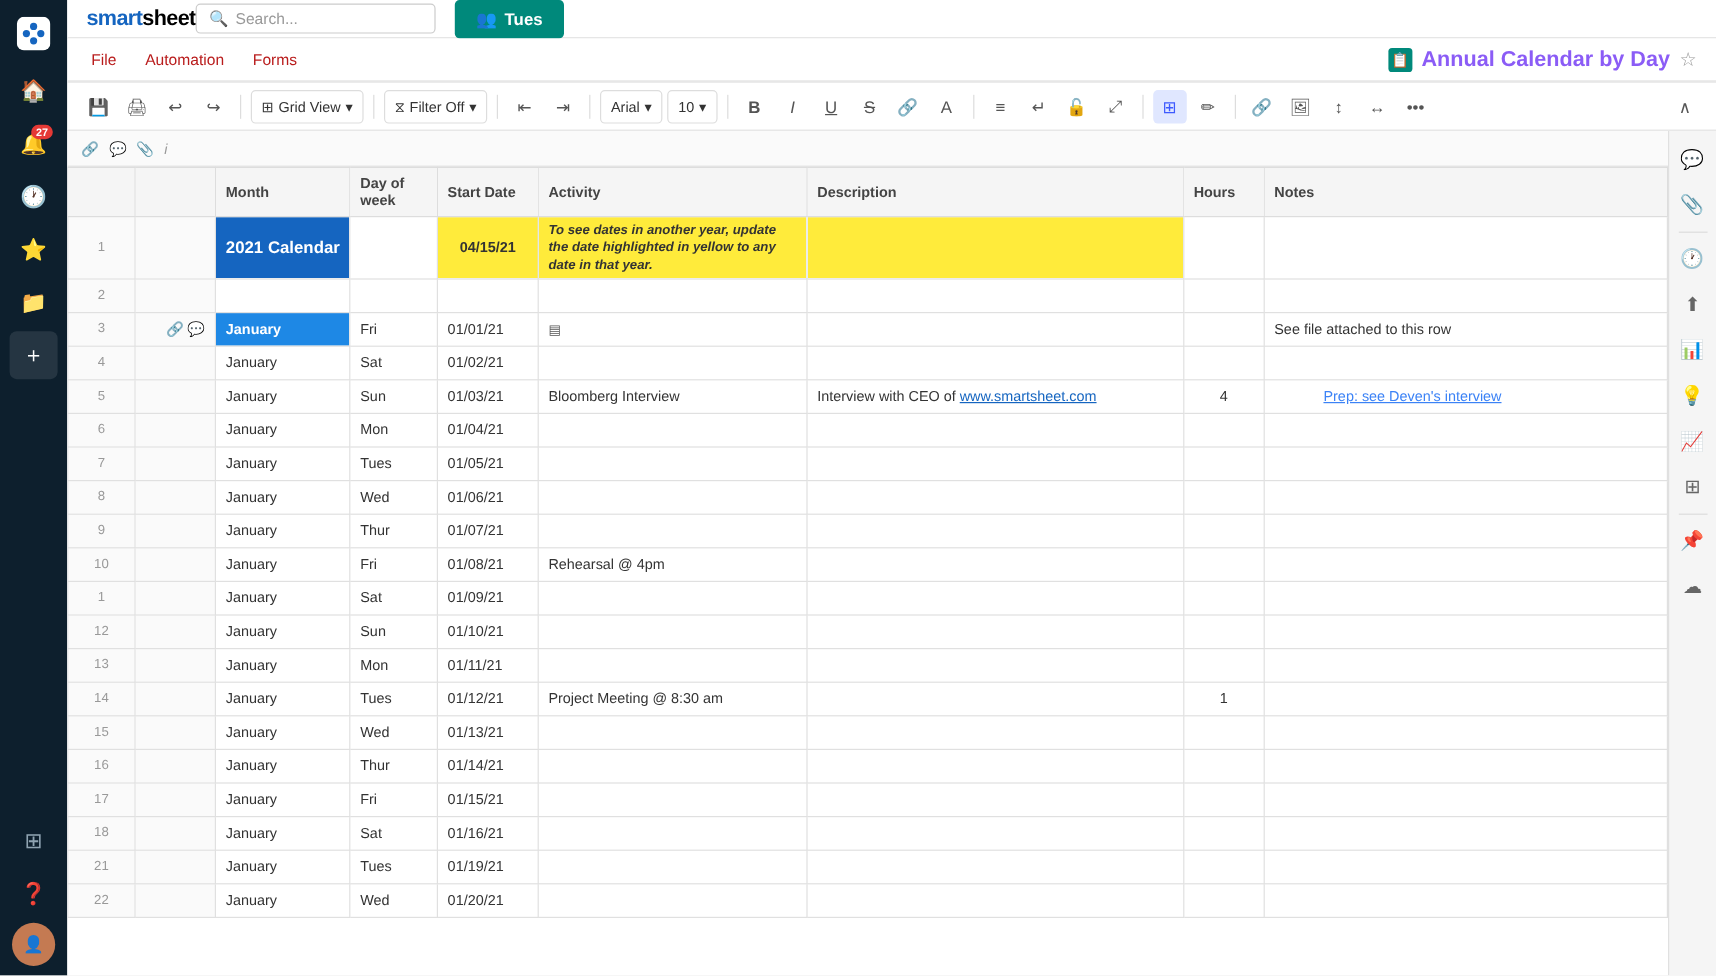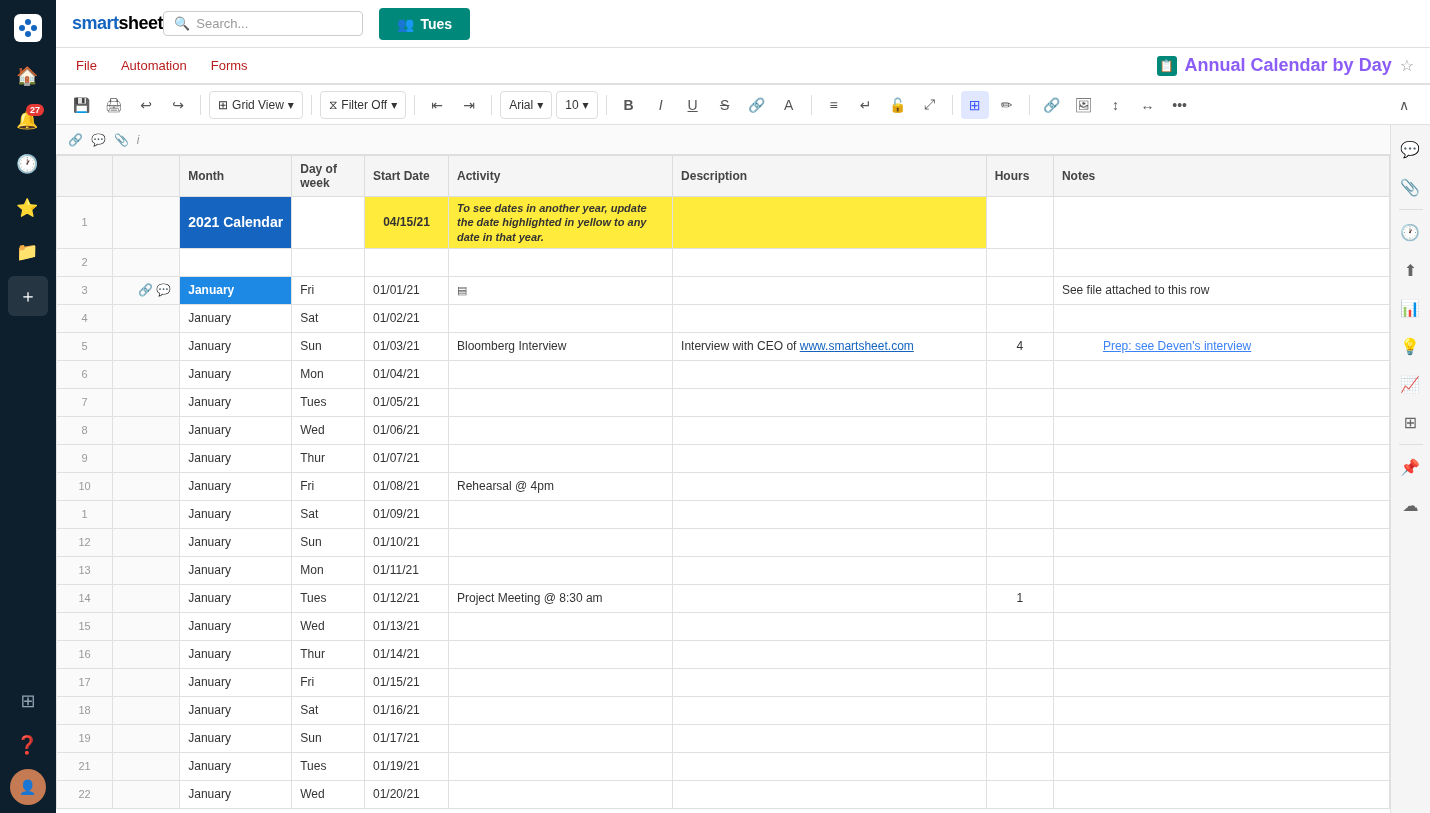--- a/index.html
+++ b/index.html
@@ -59,21 +59,21 @@
       flex: 1;
       display: flex;
       flex-direction: column;
       height: 813px;
       overflow: hidden;
     }
 
     
     #top-header {
       background: #fff;
-      height: 48px;
+      height: 32px;
       display: flex;
       align-items: center;
       padding: 0 16px;
       border-bottom: 1px solid #e0e0e0;
       flex-shrink: 0;
     }
     #search-box {
       display: flex; align-items: center;
       border: 1px solid #ccc; border-radius: 4px;
       padding: 4px 10px; gap: 6px;
@@ -685,31 +685,20 @@
             <td class="col-icons-cell"></td>
             <td>January</td>
             <td>Sat</td>
             <td>01/16/21</td>
             <td></td>
               <td></td>
               <td></td>
               <td></td>
           </tr>
 
-          <tr>
-            <td class="row-num">19</td>
-            <td class="col-icons-cell"></td>
-            <td>January</td>
-            <td>Sun</td>
-            <td>01/17/21</td>
-            <td></td>
-              <td></td>
-              <td></td>
-              <td></td>
-          </tr>
 
 
           <tr>
             <td class="row-num">21</td>
             <td class="col-icons-cell"></td>
             <td>January</td>
             <td>Tues</td>
             <td>01/19/21</td>
             <td></td>
               <td></td>

